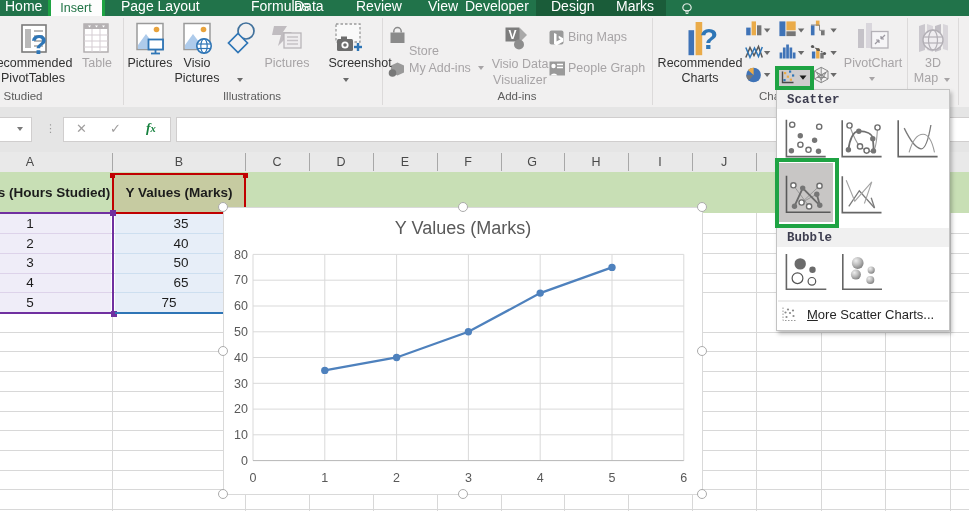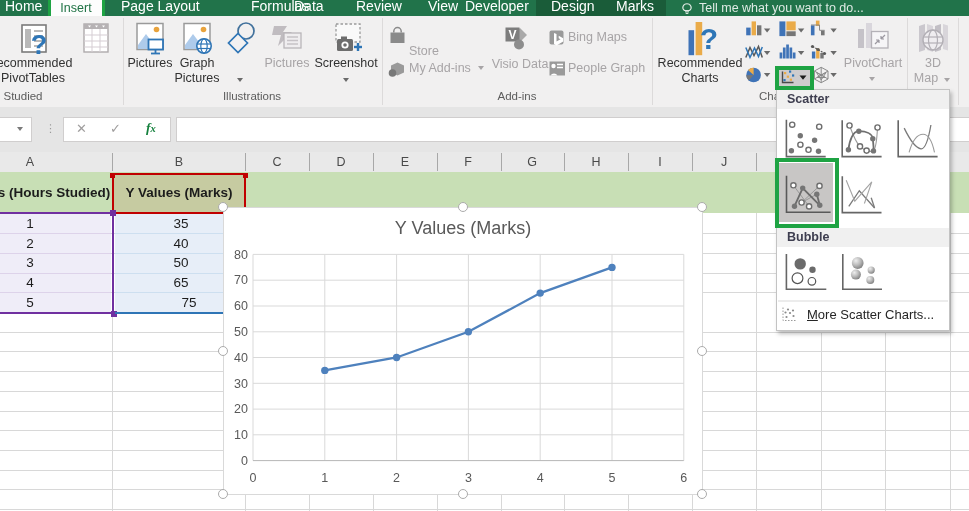--- a/index.html
+++ b/index.html
@@ -31,21 +31,21 @@
   
   .vgl{position:absolute;width:1px;background:#d8d8d8;}
   .hgl{position:absolute;height:1px;background:#d8d8d8;}
   .cellnum{position:absolute;font-size:13.5px;color:#1c1c1c;text-align:center;width:40px;}
   
   .hdl{position:absolute;width:10px;height:10px;border-radius:50%;background:#fff;border:1.8px solid #ababab;box-sizing:border-box;}
   
   #menu{left:776px;top:89px;width:174px;height:242px;background:#fff;border:1px solid #c3c3c3;
         box-shadow:2px 3px 4px rgba(0,0,0,.25);box-sizing:border-box;}
   .mband{position:absolute;left:1px;width:172px;height:19px;background:#f0f0f0;font-size:12.5px;font-weight:bold;color:#3e3e50;line-height:19px;}
-  .mband span{margin-left:10px;}
+  .mband span{margin-left:10px;font-family:Liberation Mono, monospace;}
 </style>
 </head>
 <body>
 <div id="app">
 
   <div class="abs" id="tabbar"></div>
   <div class="abs" id="ctxbg"></div>
   <div class="tab" style="left:5px;">Home</div>
   <div class="tab" style="left:121px;text-align:right;">Page Layout</div>
   <div class="tab" style="left:219px;margin-left:32px;">Formulas</div>
@@ -54,21 +54,20 @@
   <div class="tab" style="left:428px;">View</div>
   <div class="tab" style="left:465px;">Developer</div>
   <div class="tab" style="left:551px;">Design</div>
   <div class="tab" style="left:616px;">Marks</div>
   <div id="instab">Insert</div>
   <svg class="abs" style="left:680px;top:1px;" width="14" height="14" viewBox="0 0 14 14">
     <path d="M4.5 9.5 C3 8.5 2.5 7 3 5.5 C3.6 3.8 5.2 2.8 7 2.8 C8.8 2.8 10.4 3.8 11 5.5 C11.5 7 11 8.5 9.5 9.5 Z" fill="none" stroke="#dfe9e2" stroke-width="1.1"></path>
     <line x1="5" y1="10.8" x2="9" y2="10.8" stroke="#dfe9e2" stroke-width="1.1"></line>
     <line x1="5.7" y1="12.4" x2="8.3" y2="12.4" stroke="#dfe9e2" stroke-width="1.1"></line>
   </svg>
-  <div id="tellme">Tell me what you want to do...</div>
 
   <div class="abs" id="ribbon"></div>
   <div class="sep" style="left:123px;"></div>
   <div class="sep" style="left:382px;"></div>
   <div class="sep" style="left:652px;"></div>
   <div class="sep" style="left:907px;"></div>
   <div class="sep" style="left:958px;"></div>
   <div class="glabel" style="left:0px;width:46px;">Studied</div>
   <div class="glabel" style="left:196px;width:112px;">Illustrations</div>
   <div class="glabel" style="left:467px;width:100px;">Add-ins</div>
@@ -230,31 +229,33 @@
     <circle cx="933" cy="24" r="10" fill="#efedf0" stroke="#b2afb5" stroke-width="1.4"></circle>
     <ellipse cx="933" cy="24" rx="4.5" ry="10" fill="none" stroke="#b2afb5" stroke-width="1.2"></ellipse>
     <g stroke="#b2afb5" stroke-width="1.2">
       <line x1="923.5" y1="21" x2="942.5" y2="21"></line>
         <line x1="923.5" y1="27" x2="942.5" y2="27"></line>
     </g>
   </svg>
 
   <div class="btxt" style="left:-50px;top:55.5px;width:160px;">Recommended</div>
   <div class="btxt" style="left:-47px;top:71px;width:160px;">PivotTables</div>
+  <div class="btxt gray" style="left:17px;top:55.5px;width:160px;">Table</div>
   <div class="btxt" style="left:70px;top:55.5px;width:160px;">Pictures</div>
-  <div class="btxt" style="left:117px;top:55.5px;width:160px;">Graph</div>
+  <div class="btxt" style="left:117px;top:55.5px;width:160px;">Visio</div>
   <div class="btxt" style="left:117px;top:71px;width:160px;">Pictures</div>
   <div class="dd" style="left:236.5px;top:78px;"></div>
   <div class="btxt gray" style="left:207px;top:55.5px;width:160px;">Pictures</div>
-  <div class="btxt" style="left:266px;top:55.5px;width:160px;">Screenshot</div>
+  <div class="btxt" style="left:280px;top:55.5px;width:160px;">Screenshot</div>
   <div class="dd" style="left:342.5px;top:78px;"></div>
   <div class="btxt gray" style="left:409px;top:44px;width:60px;text-align:left;">Store</div>
   <div class="btxt gray" style="left:409px;top:61px;width:90px;text-align:left;">My Add-ins</div>
   <div class="dd ddg" style="left:478px;top:66px;"></div>
   <div class="btxt gray" style="left:440px;top:56.5px;width:160px;">Visio Data</div>
+  <div class="btxt gray" style="left:440px;top:72.5px;width:160px;">Visualizer</div>
   <div class="btxt gray" style="left:568px;top:30px;width:90px;text-align:left;">Bing Maps</div>
   <div class="btxt gray" style="left:568px;top:61px;width:110px;text-align:left;">People Graph</div>
   <div class="btxt" style="left:620px;top:55.5px;width:160px;">Recommended</div>
   <div class="btxt" style="left:620px;top:71px;width:160px;">Charts</div>
   <div class="btxt gray" style="left:793px;top:55.5px;width:160px;">PivotChart</div>
   <div class="dd ddg" style="left:869px;top:77px;"></div>
   <div class="btxt gray" style="left:853px;top:55.5px;width:160px;">3D</div>
   <div class="btxt gray" style="left:846px;top:71px;width:160px;">Map</div>
   <div class="dd ddg" style="left:944px;top:77.5px;"></div>
 
@@ -343,21 +344,21 @@
 
   <div class="cellnum" style="left:10px;top:216px;">1</div>
   <div class="cellnum" style="left:10px;top:236px;">2</div>
   <div class="cellnum" style="left:10px;top:255px;">3</div>
   <div class="cellnum" style="left:10px;top:275px;">4</div>
   <div class="cellnum" style="left:10px;top:295px;">5</div>
   <div class="cellnum" style="left:161px;top:216px;">35</div>
   <div class="cellnum" style="left:161px;top:236px;">40</div>
   <div class="cellnum" style="left:161px;top:255px;">50</div>
   <div class="cellnum" style="left:161px;top:275px;">65</div>
-  <div class="cellnum" style="left:169px;top:295px;text-align:center;">75</div>
+  <div class="cellnum" style="left:149px;top:295px;text-align:center;">75</div>
 
   <div class="abs" style="left:111.5px;top:172.5px;width:134px;height:41px;border:2px solid #c00000;box-sizing:border-box;"></div>
   <div class="abs" style="left:110px;top:173px;width:5px;height:5px;background:#c00000;"></div>
   <div class="abs" style="left:242.5px;top:173px;width:5px;height:5px;background:#c00000;"></div>
 
   <div class="abs" style="left:0;top:211.5px;width:114px;height:2.5px;background:#7030a0;"></div>
   <div class="abs" style="left:111.5px;top:212px;width:2.5px;height:102px;background:#7030a0;"></div>
   <div class="abs" style="left:0;top:311.8px;width:114px;height:2.5px;background:#7030a0;"></div>
   <div class="abs" style="left:110px;top:209.7px;width:6px;height:6px;background:#7030a0;"></div>
   <div class="abs" style="left:110.5px;top:311px;width:6px;height:6px;background:#7030a0;"></div>

